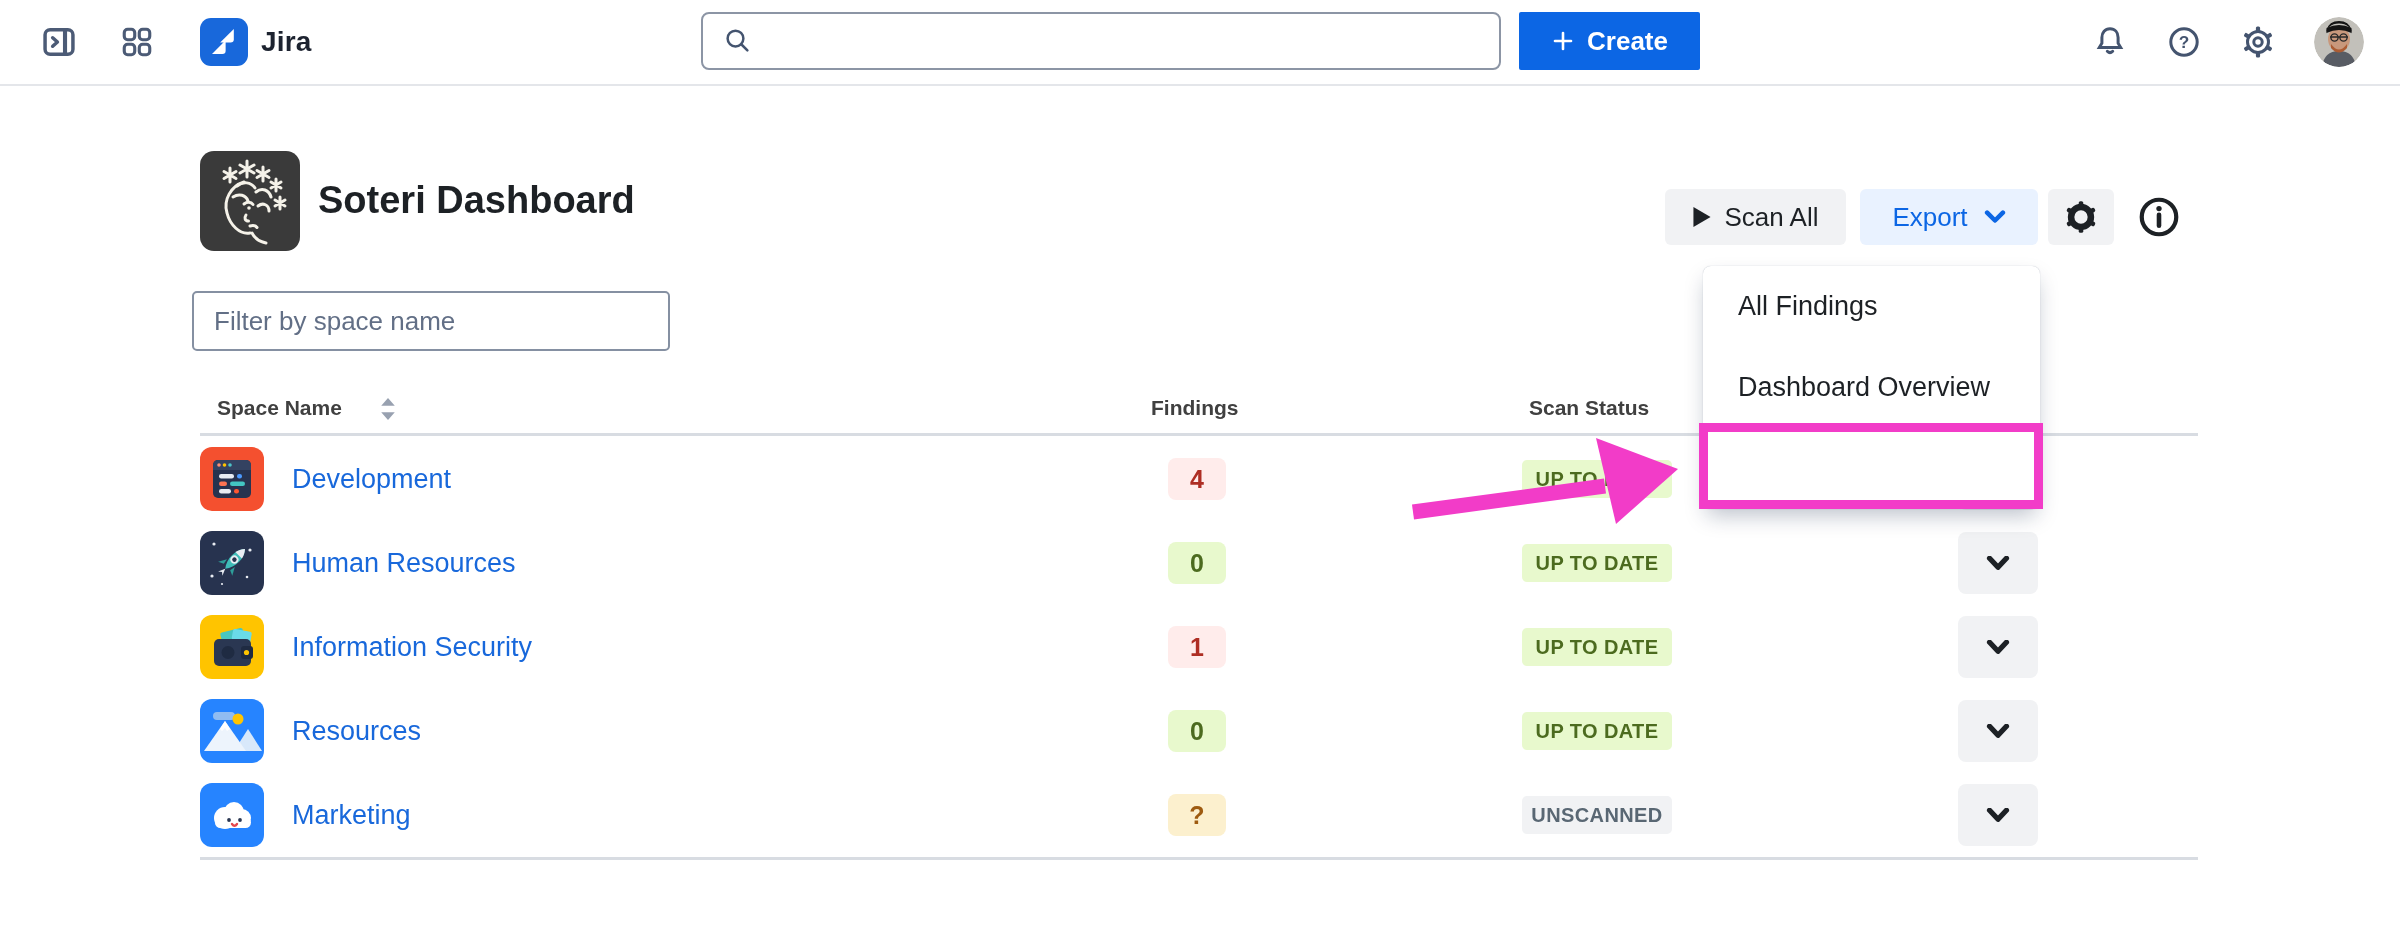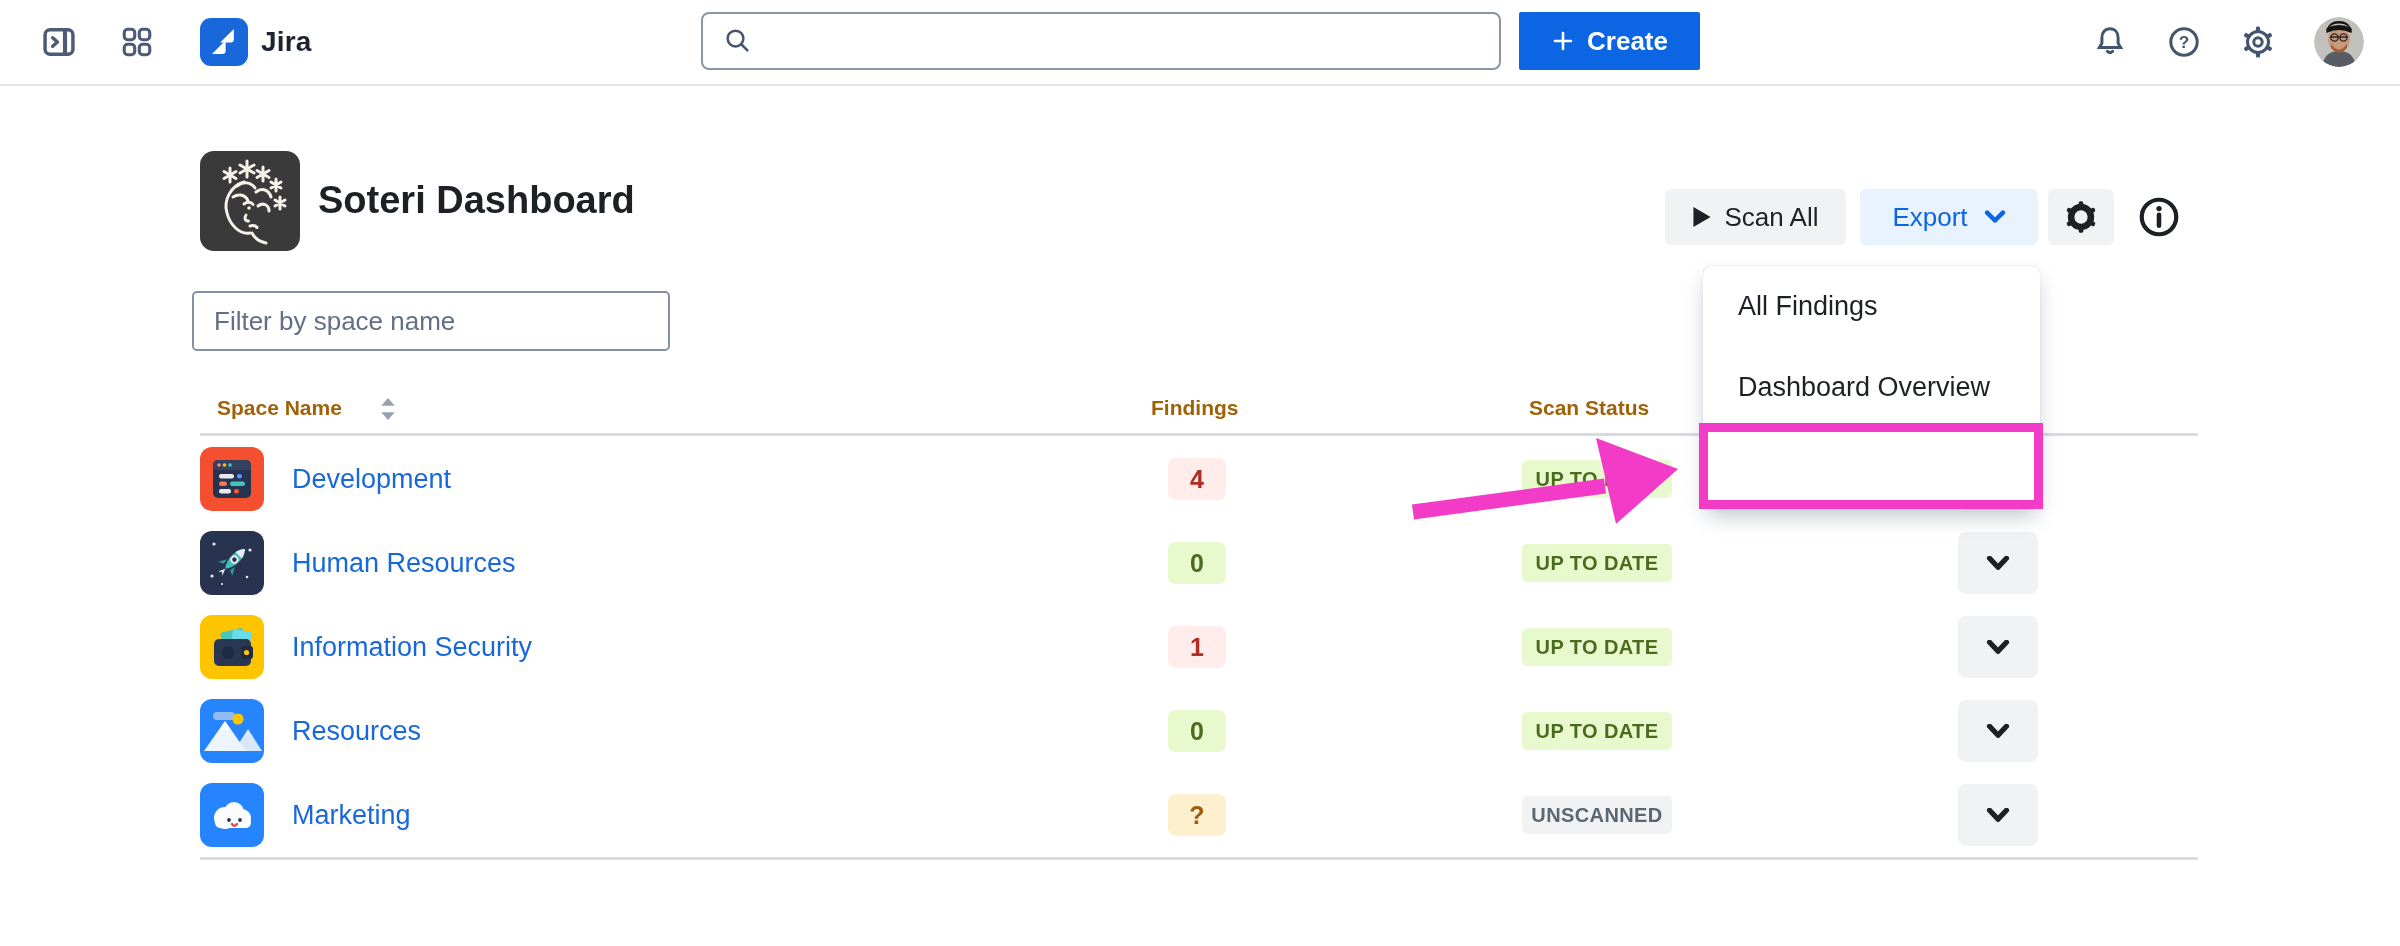--- a/index.html
+++ b/index.html
@@ -37,21 +37,21 @@
   .btn-export { position:absolute; left:1860px; top:189px; width:178px; height:56px; background:#E9F2FF;
     color:#0C66E4; font-size:26px; font-weight:500; gap:16px; }
   .btn-gear { position:absolute; left:2048px; top:189px; width:66px; height:56px; background:#F1F2F4; }
   .btn-info { position:absolute; left:2134px; top:192px; width:50px; height:50px; background:transparent; }
   
   .filter-input { position:absolute; left:192px; top:291px; width:478px; height:60px;
     border:2px solid #8590A2; border-radius:5px; font-size:26px; color:#44546F; padding:0 20px;
     font-family:"Liberation Sans", sans-serif; outline:none; }
   .filter-input::placeholder { color:#626F86; }
   
-  .th { position:absolute; top:396px; font-size:21px; font-weight:700; color:#a16207; }
+  .th { position:absolute; top:396px; font-size:21px; font-weight:700; color:#404040; }
   .th-space { left:217px; }
   .th-findings { left:1151px; }
   .th-status { left:1529px; }
   .th-actions { left:1956px; }
   .sort-icon { position:absolute; left:381px; top:398px; }
   .header-line { position:absolute; left:200px; top:433px; width:1998px; height:3px; background:#D8DCE2; }
   .bottom-line { position:absolute; left:200px; top:857px; width:1998px; height:3px; background:#D8DCE2; }
   .rows { position:absolute; left:200px; top:437px; width:1998px; }
   .t-row { position:relative; height:84px; }
   .space-icon { position:absolute; left:0; top:10px; width:64px; height:64px; }

